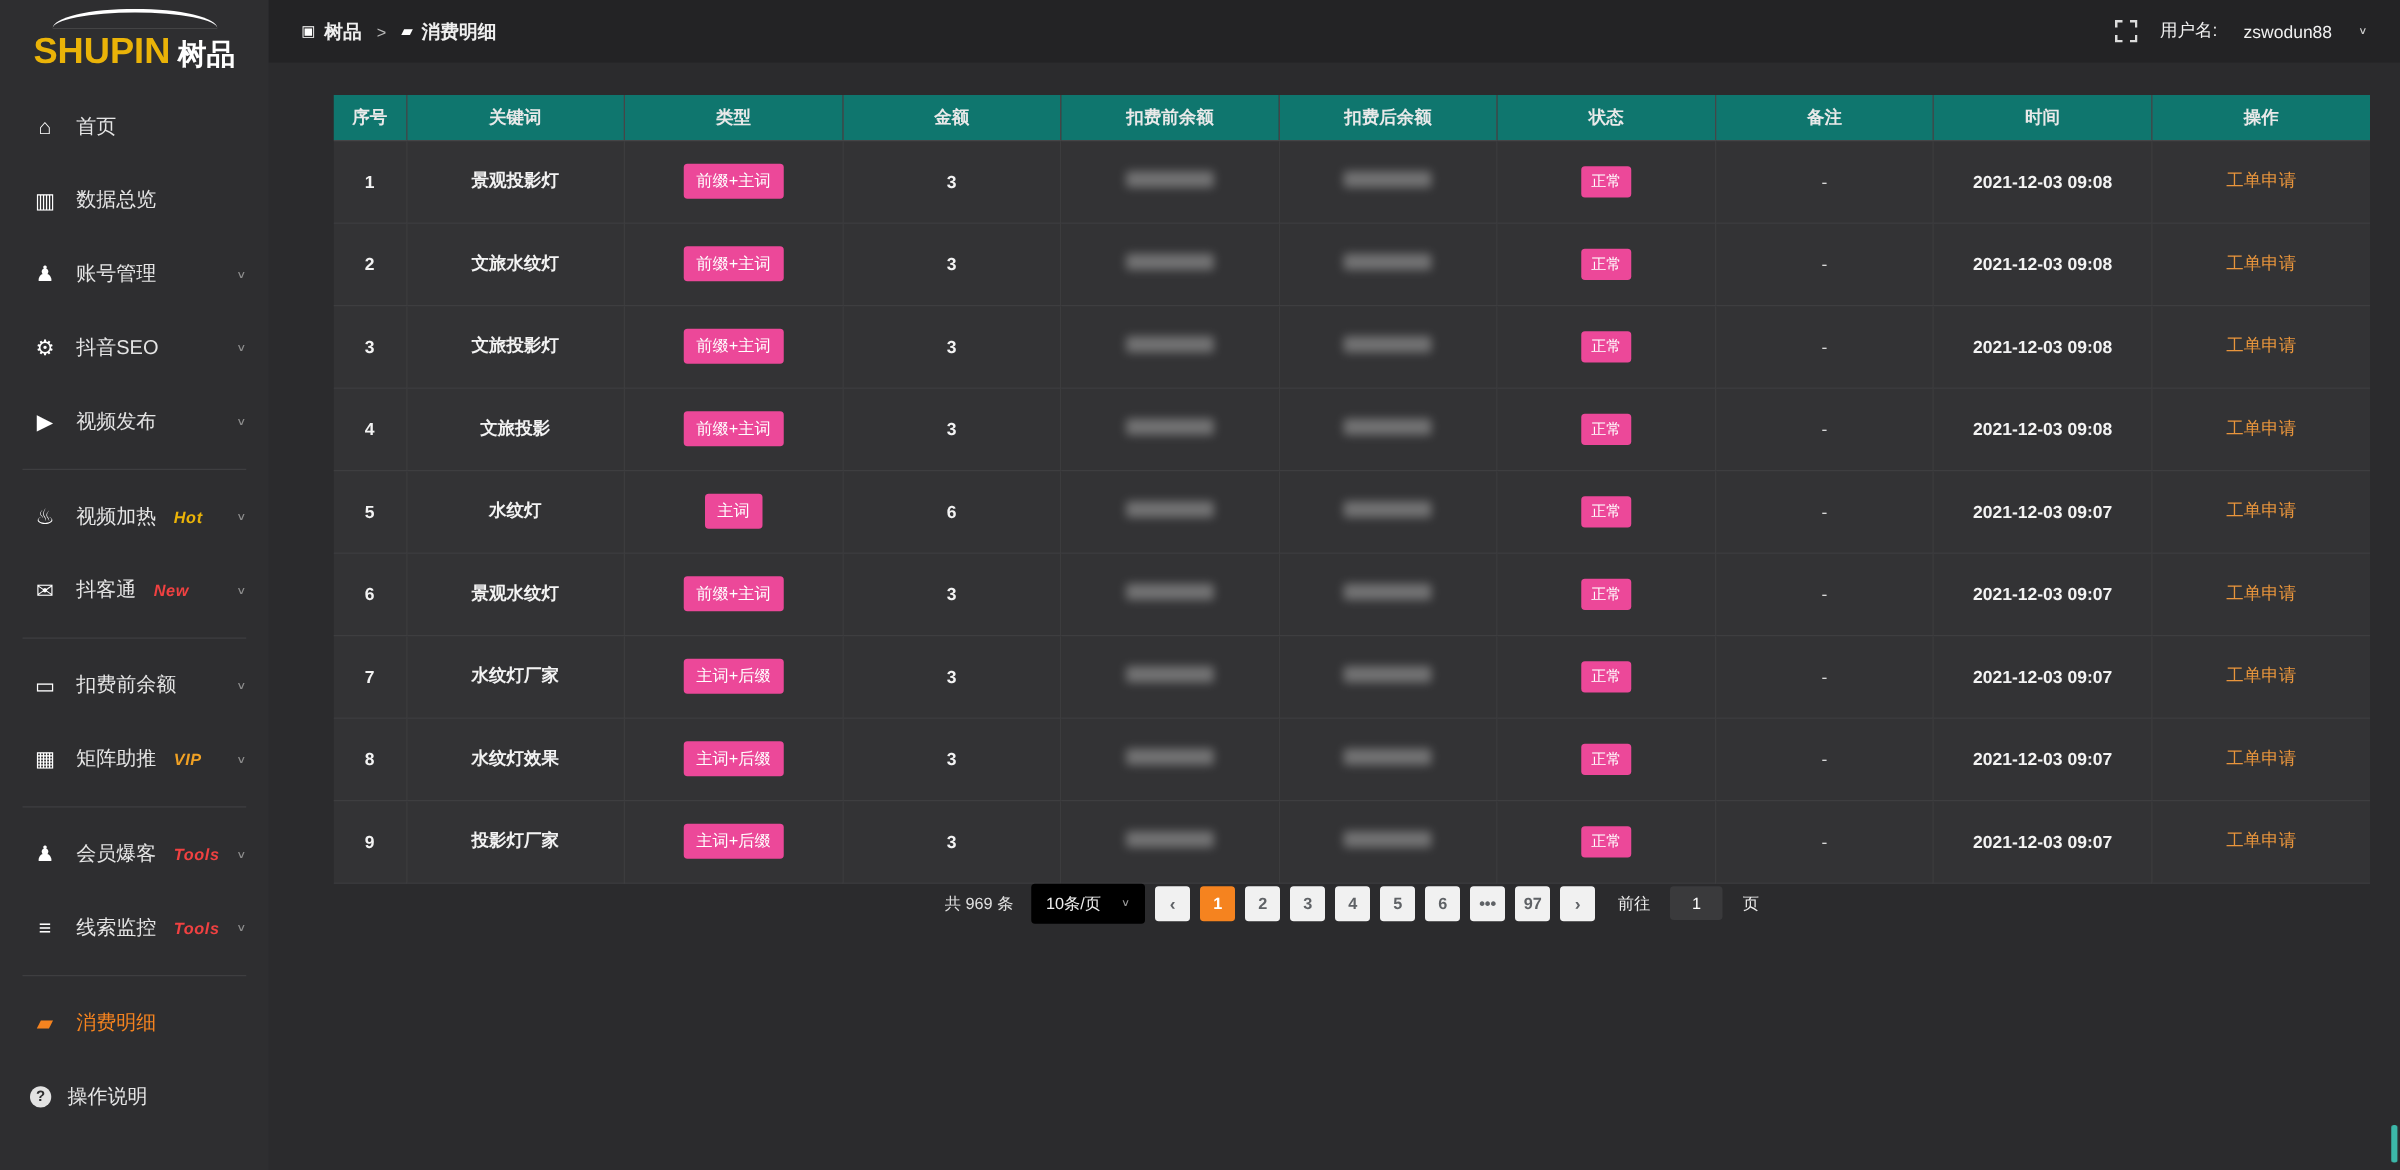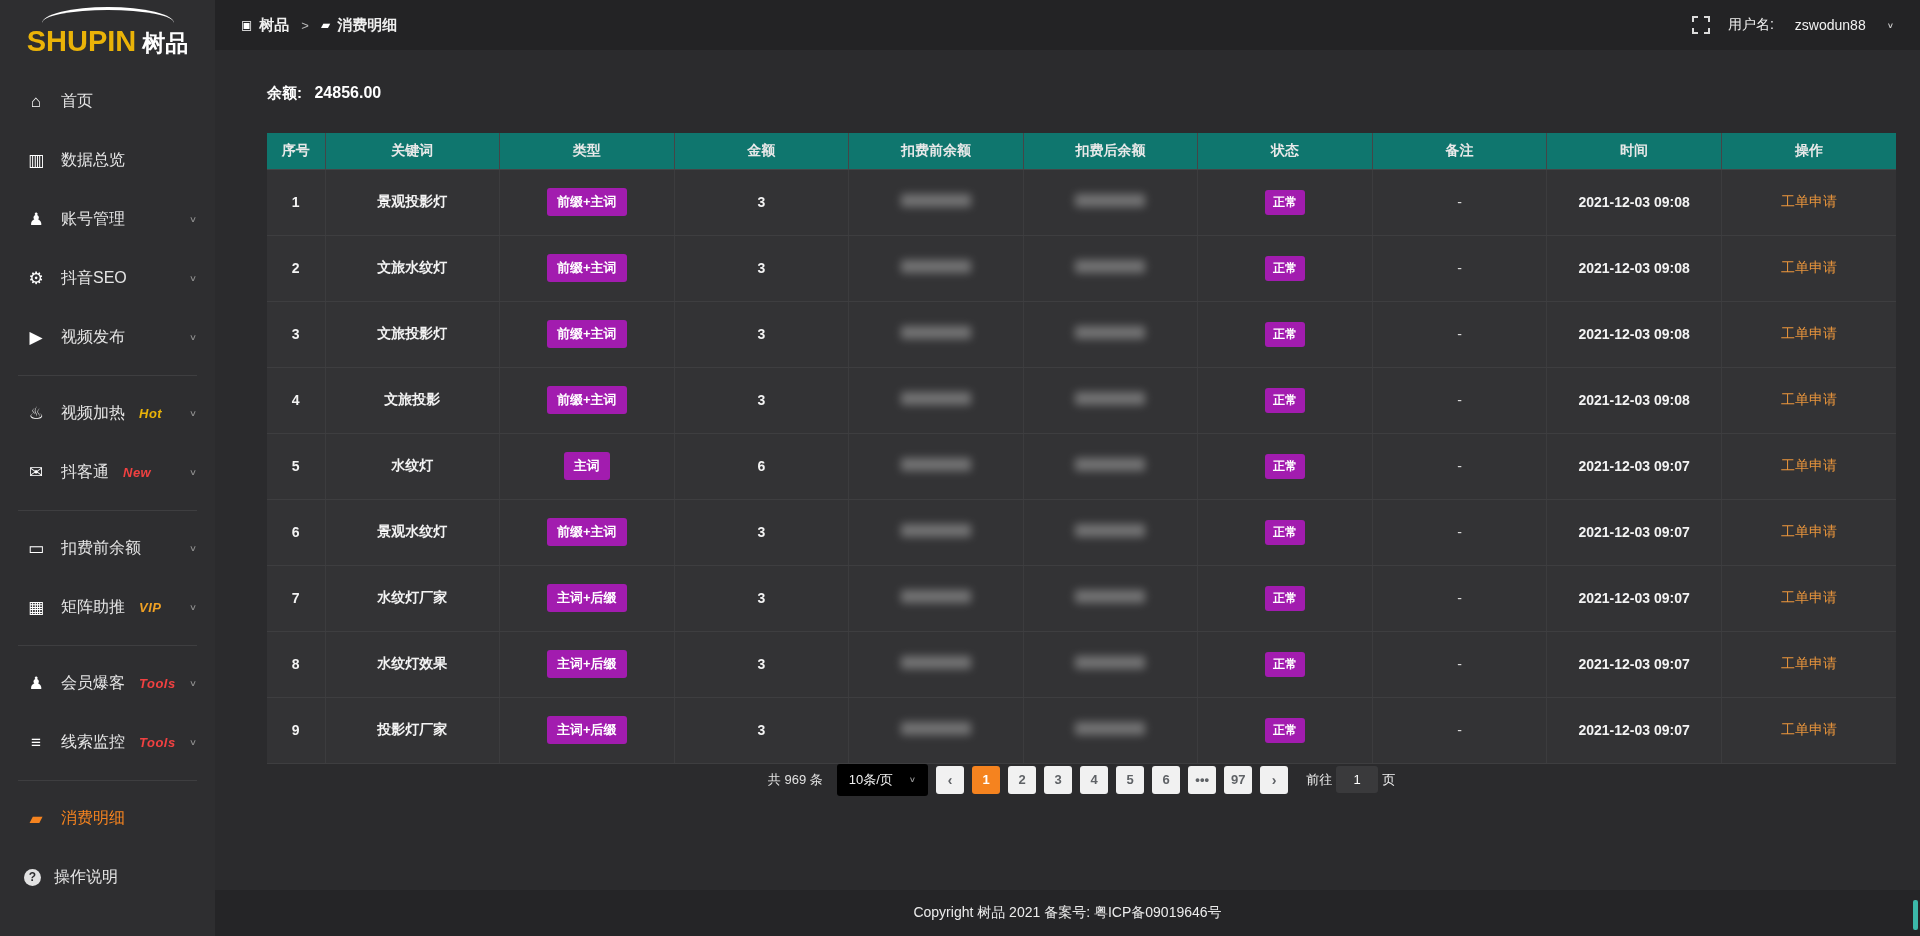--- a/index.html
+++ b/index.html
@@ -49,38 +49,38 @@
   
   table.grid { width:100%; border-collapse:collapse; table-layout:fixed; }
   col.c-index { width:58px; }
   thead th { background:#0f766e; height:36px; color:#e9e9e9; font-size:14px; font-weight:700;
           border-right:1px solid #454547; border-bottom:1px solid #454547; }
   thead th:last-child { border-right:none; }
   tbody td { background:#333335; height:66px; text-align:center; vertical-align:middle;
           color:#d9d9d9; font-size:14px; border-right:1px solid #3c3c3e; border-bottom:1px solid #3e3e40; }
   tbody td:last-child { border-right:none; }
   td.b { color:#f3f3f3; font-weight:700; }
-  .badge { display:inline-block; background:#a21caf; color:#fff; border-radius:3px;
-          font-size:13px; padding:5px 10px; font-weight:700; }
+  .badge { display:inline-block; background:#ec4899; color:#fff; border-radius:3px;
+          font-size:13px; padding:5px 10px; font-weight:400; }
   .status-badge { font-size:12px; padding:4px 8px; }
   .blur-box { display:inline-block; width:70px; height:13px; border-radius:2px;
           background:#a7a7a7; filter:blur(4px); opacity:.55; }
   .action-link { color:#e8953c; cursor:pointer; font-weight:400; }
 
   
   .pagination { display:flex; align-items:center; justify-content:center; gap:8px; }
   .pg-total { color:#e2e2e2; font-size:13px; margin-right:6px; }
   .page-size { background:#000000; color:#efefef; font-size:13px; border-radius:3px;
           padding:7px 12px; display:inline-flex; align-items:center; gap:16px; cursor:pointer; }
   .page-size .chev { color:#9a9a9a; font-size:10px; transform:scaleY(.8); }
   .pg-btn { min-width:28px; height:28px; background:#f1f1f1; border:none; border-radius:3px;
           color:#5f6266; font-size:13px; font-weight:700; cursor:pointer; padding:0 6px; }
   .pg-btn.active { background:#f5831f; color:#fff; }
   .pg-btn.nav { font-size:14px; }
-  .pg-goto { color:#efefef; font-size:13px; display:inline-flex; align-items:center; gap:4px; margin-left:10px; }
+  .pg-goto { color:#efefef; font-size:13px; display:inline-flex; align-items:center; gap:16px; margin-left:10px; }
   .pg-goto input { width:42px; height:27px; background:#3a3a3c; border:none; border-radius:3px;
           color:#fff; text-align:center; font-size:13px; }
 
   
   .footer { height:46px; background:#252527; display:flex; align-items:center; justify-content:center;
           color:#ececec; font-size:14px; flex-shrink:0; }
   .scroll-thumb { position:fixed; right:2px; bottom:6px; width:5px; height:30px;
           background:#3cb8a9; border-radius:2px; cursor:pointer; }
 </style>
 </head>
@@ -205,24 +205,20 @@
         </span>
         <span class="userbox">
           <span>用户名:</span>
           <span>zswodun88</span>
           <span class="chev">∨</span>
         </span>
       </div>
     </header>
 
     <main class="main">
-      <div class="balance">
-        <span class="balance-label">余额:</span>
-        <span class="balance-value">24856.00</span>
-      </div>
 
       <table class="grid">
         <colgroup>
           <col class="c-index">
             <col>
             <col>
             <col>
             <col>
             <col>
             <col>
@@ -473,19 +469,16 @@
           </span>
         <button class="pg-btn nav">›</button>
         <span class="pg-goto">
           <span>前往</span>
           <input type="text" value="1" style="">
           <span>页</span>
         </span>
       </div>
     </main>
 
-    <footer class="footer">
-      <span>Copyright 树品 2021 备案号: 粤ICP备09019646号</span>
-    </footer>
   </div>
 </div>
 
 <div class="scroll-thumb"></div>
 
 </body></html>

